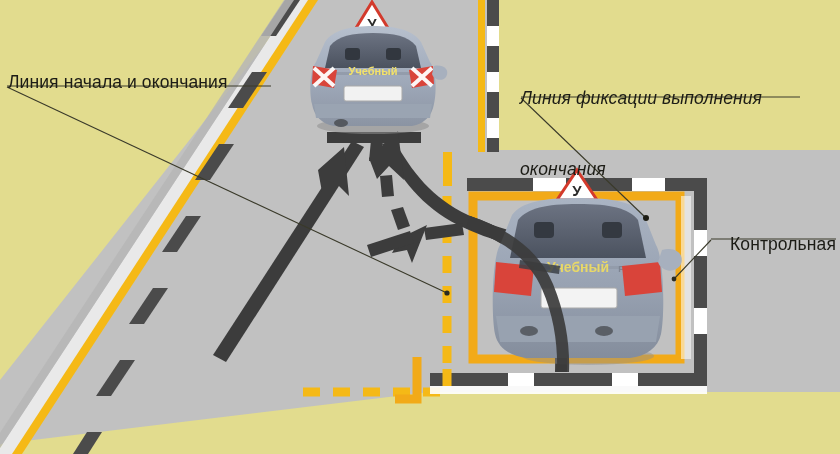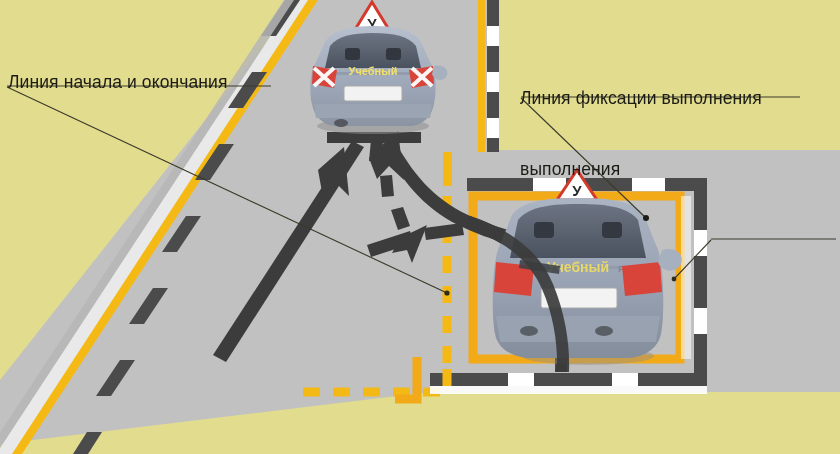--- a/index.html
+++ b/index.html
@@ -11,21 +11,21 @@
   #stage{position:relative;width:840px;height:454px;overflow:hidden;background:#e2dc8e;}
   #scene{position:absolute;inset:0;width:840px;height:454px;}
   .lbl{
     position:absolute;
     color:#1c1c16;
     font-size:17.5px;
     line-height:1.35;
     white-space:pre;
     letter-spacing:.1px;
   }
-  .lbl.italic{}
+  .lbl.italic{font-style:italic;}
   #label-start{left:8px;top:24px;}
   #label-fix{left:520px;top:40px;width:272px;text-align:left;}
   #label-control{left:688px;top:186px;width:148px;text-align:right;}
 </style>
 </head>
 <body>
 
 <div id="stage">
 
   <svg id="scene" viewBox="0 0 840 454">
@@ -306,19 +306,20 @@
 
     </g>
   </svg>
 
   <div class="lbl" id="label-start">
     <div>Линия начала и окончания</div>
   </div>
 
   <div class="lbl italic" id="label-fix">
     <div>Линия фиксации выполнения</div>
-    <div class="center">выполнения</div>
+    <div class="center">окончания</div>
   </div>
 
   <div class="lbl" id="label-control">
+    <div>Контрольная</div>
   </div>
 
 </div>
 
 </body></html>

